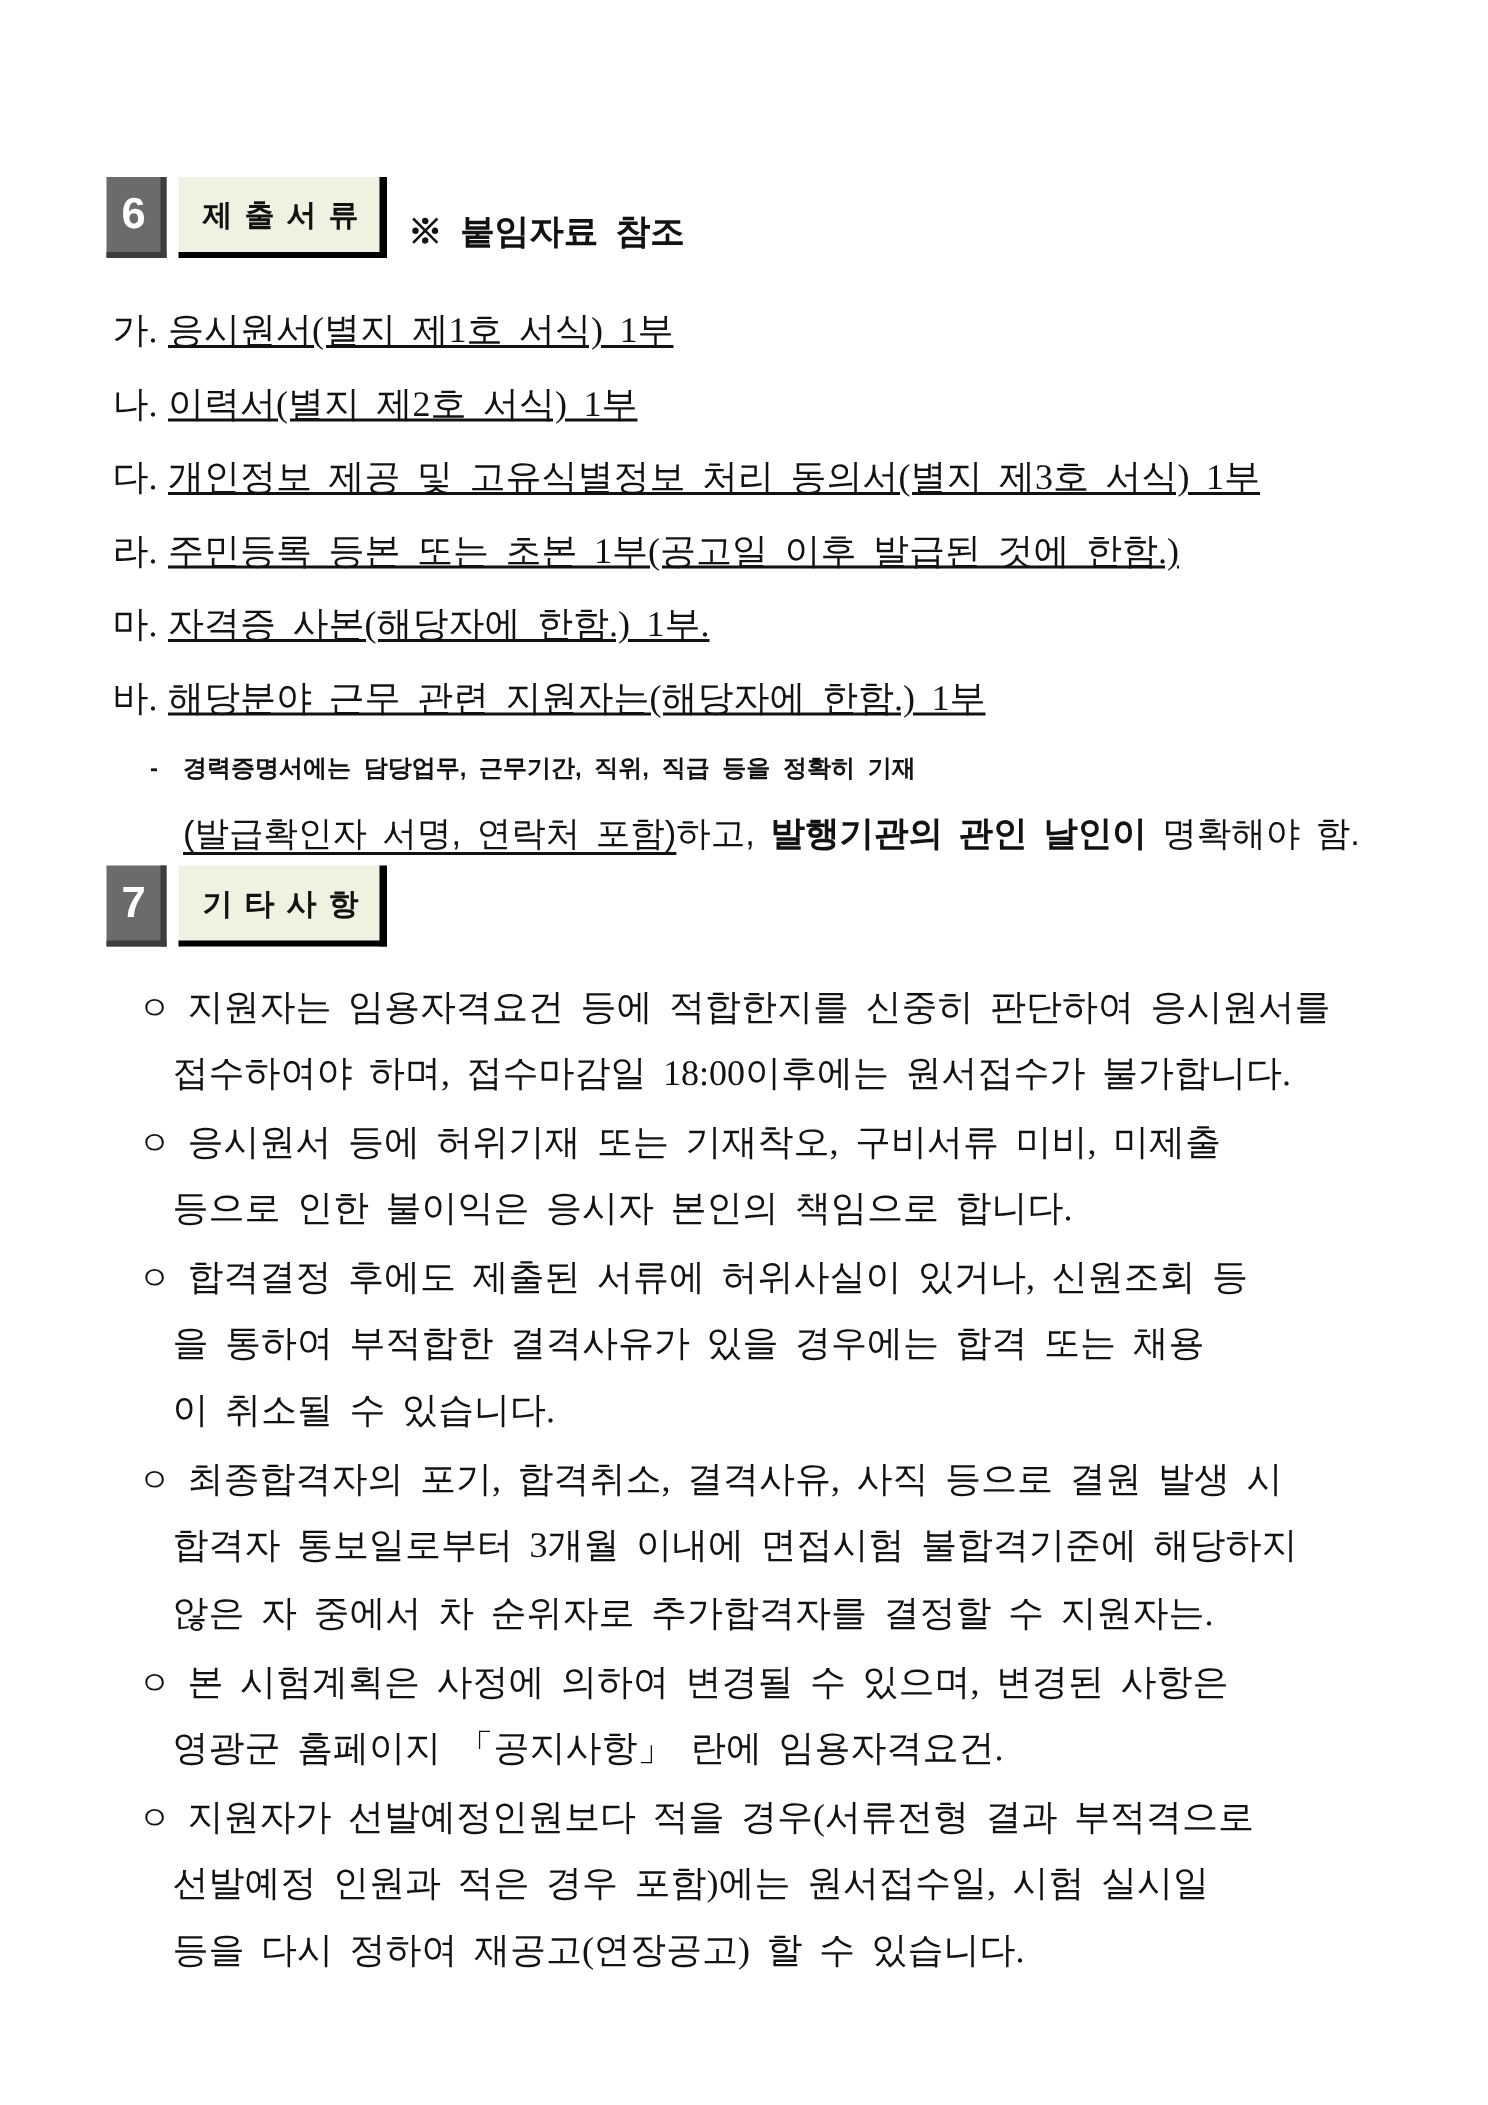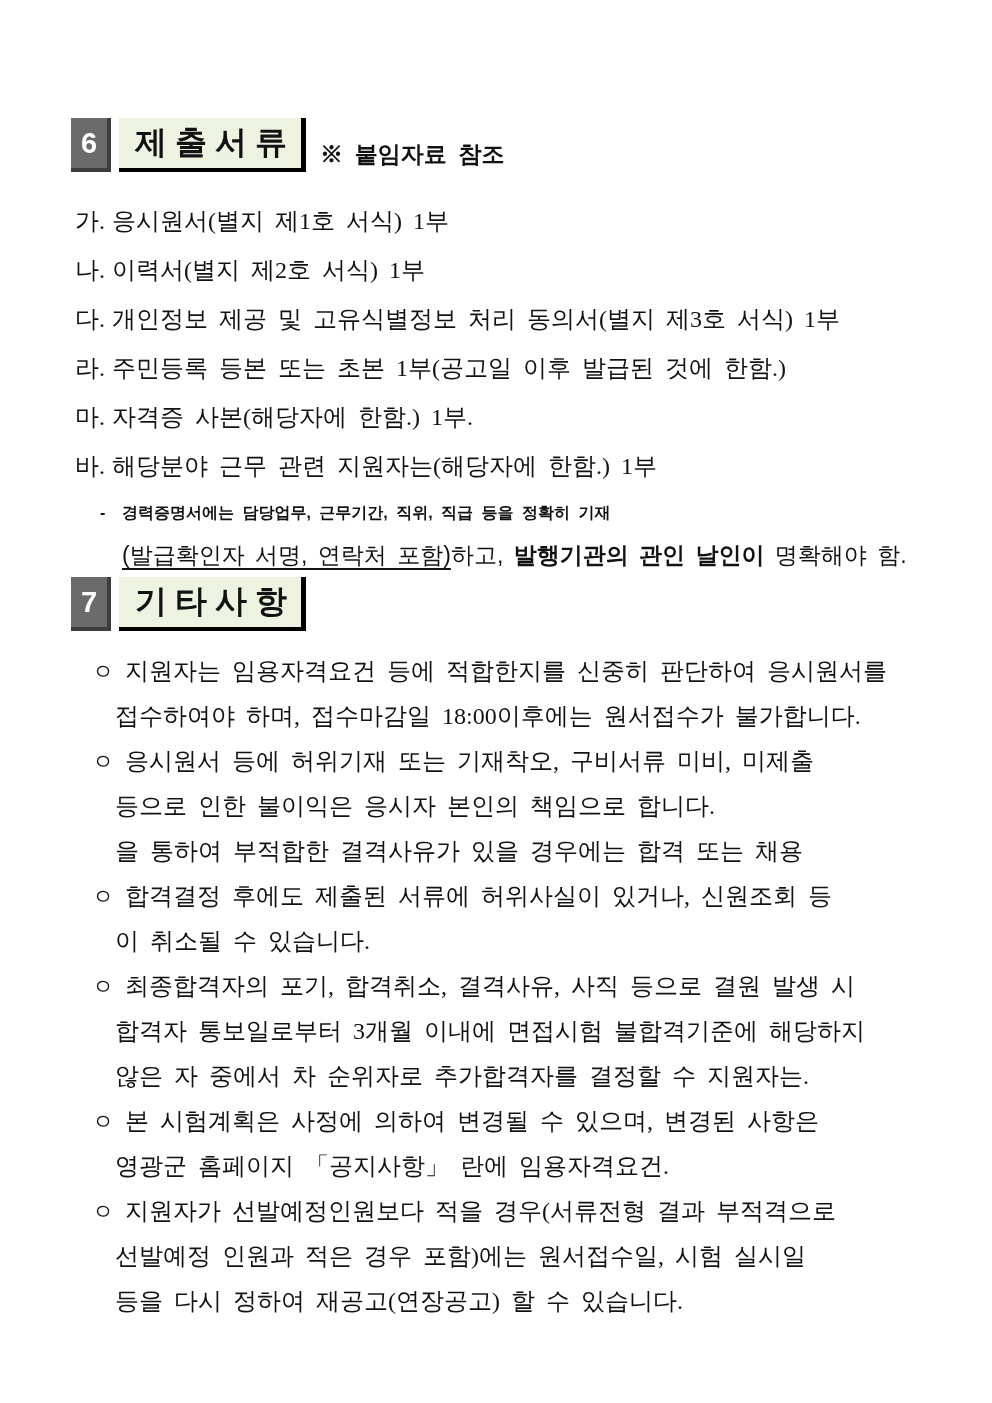--- a/index.html
+++ b/index.html
@@ -30,35 +30,35 @@
     font-family:"Liberation Sans","DejaVu Sans",sans-serif;
     font-weight:bold;font-size:29px;
     display:flex;align-items:center;justify-content:center;
   }
   .title-box{
     margin-left:8px;
     background:var(--title-bg);
     border-right:5px solid var(--border);
     border-bottom:4px solid var(--border);
     font-family:"Liberation Sans","DejaVu Sans",sans-serif;
-    font-weight:bold;font-size:32px;letter-spacing:8px;
+    font-weight:bold;font-size:20px;letter-spacing:8px;
     display:flex;align-items:center;
     padding:0 6px 0 16px;
   }
   .header-note{
     align-self:flex-end;
     margin-left:14px;padding-bottom:2px;
     font-weight:bold;font-size:23px;word-spacing:6px;
     white-space:nowrap;
     text-align:right;
   }
   .doc-list{margin-top:25px;}
   .doc-line{
     padding-left:75px;height:49px;line-height:49px;
-    font-size:24px;word-spacing:5px;white-space:nowrap;
+    font-size:24px;word-spacing:5px;white-space:nowrap;text-decoration:underline;
   }
   .marker{display:inline-block;width:37px;}
   .subnote{font-family:"Liberation Sans","DejaVu Sans",sans-serif;}
   .subnote-l1{
     padding-left:100px;height:43px;line-height:43px;
     font-weight:bold;font-size:16px;word-spacing:4px;white-space:nowrap;
   }
   .dash{display:inline-block;width:22px;}
   .subnote-l2{
     padding-left:122px;height:43px;line-height:43px;
@@ -138,24 +138,24 @@
     </div>
 
     <div>
       <div class="b-line">
         <span class="bullet">ㅇ</span><span>응시원서 등에 허위기재 또는 기재착오, 구비서류 미비, 미제출</span>
       </div>
       <div class="b-line cont">등으로 인한 불이익은 응시자 본인의 책임으로 합니다.</div>
     </div>
 
     <div>
-      <div class="b-line cont">을 통하여 부적합한 결격사유가 있을 경우에는 합격 또는 채용</div>
       <div class="b-line">
         <span class="bullet">ㅇ</span><span>합격결정 후에도 제출된 서류에 허위사실이 있거나, 신원조회 등</span>
       </div>
+      <div class="b-line cont">을 통하여 부적합한 결격사유가 있을 경우에는 합격 또는 채용</div>
       <div class="b-line cont">이 취소될 수 있습니다.</div>
     </div>
 
     <div>
       <div class="b-line">
         <span class="bullet">ㅇ</span><span>최종합격자의 포기, 합격취소, 결격사유, 사직 등으로 결원 발생 시</span>
       </div>
       <div class="b-line cont">합격자 통보일로부터 3개월 이내에 면접시험 불합격기준에 해당하지</div>
       <div class="b-line cont">않은 자 중에서 차 순위자로 추가합격자를 결정할 수 지원자는.</div>
     </div>

